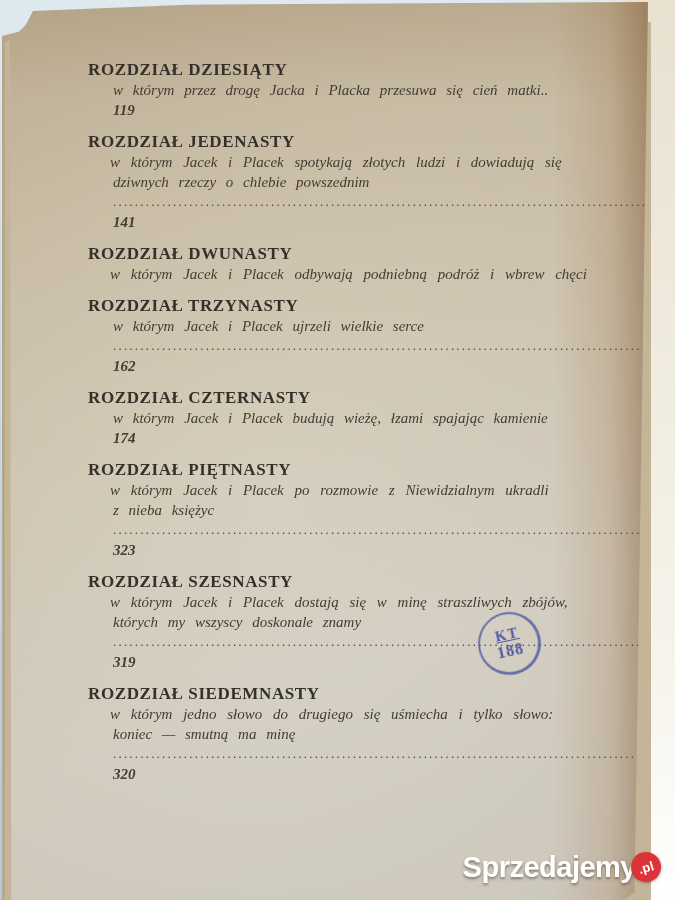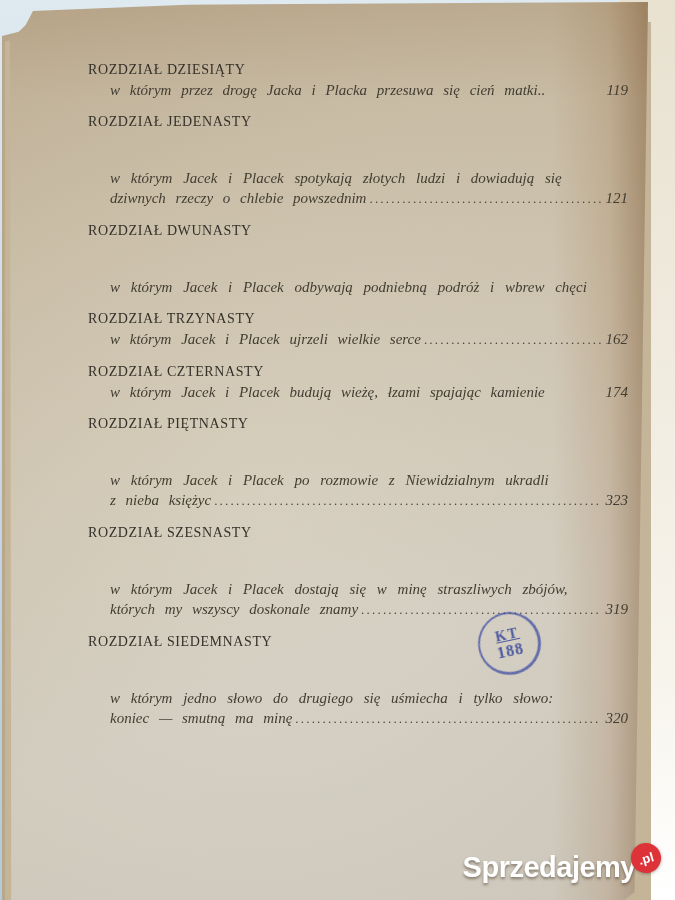--- a/index.html
+++ b/index.html
@@ -40,55 +40,55 @@
     background:
       linear-gradient(to right,rgba(255,255,255,0) 85%,rgba(150,103,56,.20) 94%,rgba(118,76,34,.42) 99.5%),
       linear-gradient(to bottom,rgba(140,110,70,.16) 0%,rgba(140,110,70,0) 11%),
       radial-gradient(120% 90% at 40% 55%,rgba(255,255,255,.07),rgba(112,88,52,.10) 92%);
   }
 
   
   .toc{position:absolute;left:80px;top:58px;width:540px;color:#3f3a2f;}
   .entry{margin-bottom:12px;}
   .chapter{
-    font-size:14px;font-weight:normal;letter-spacing:.6px;line-height:20px;
+    font-size:17px;font-weight:bold;letter-spacing:.6px;line-height:20px;
     color:#35312a;
   }
   .line{
     font-style:italic;font-size:15px;line-height:20px;padding-left:22px;
-    word-spacing:6px;color:#423d31;white-space:nowrap;
+    word-spacing:6px;color:#423d31;white-space:nowrap;flex-direction:column;
   }
-  .line.fill{word-spacing:7px;margin-top:36px;}
+  .line.fill{word-spacing:7px;}
   .line.last{display:flex;align-items:baseline;}
   .line .txt{white-space:nowrap;}
   .leader{
     flex:1;overflow:hidden;white-space:nowrap;margin:0 5px 0 3px;
     font-style:normal;font-size:13px;letter-spacing:2.2px;color:#4a443a;
     word-spacing:normal;
   }
   .leader::after{content:"....................................................................................................";}
   .leader.empty::after{content:"";}
-  .pagenum{font-style:italic;font-size:15px;text-align:right;word-spacing:normal;}
+  .pagenum{font-style:italic;font-size:15px;text-align:right;word-spacing:normal;font-weight:bold;}
 
   
   .stamp{
     position:absolute;left:470px;top:610px;width:58px;height:58px;
     border:3px solid rgba(58,74,162,.72);border-radius:50%;
     border-top-width:2px;border-left-width:2px;
     transform:rotate(-12deg);
     display:flex;flex-direction:column;align-items:center;justify-content:center;
     color:rgba(52,66,155,.85);filter:blur(.4px);
     font-family:"Liberation Serif",serif;font-weight:bold;
   }
   .stamp-line1{font-size:14px;letter-spacing:2px;line-height:15px;text-decoration:underline;}
   .stamp-line2{font-size:16px;line-height:17px;letter-spacing:1px;}
 
   
   .watermark{
-    position:absolute;right:14px;bottom:18px;display:flex;align-items:flex-start;
+    position:absolute;right:14px;bottom:18px;display:flex;align-items:flex-end;
   }
   .wm-text{
     font-family:"Liberation Sans","DejaVu Sans",sans-serif;font-weight:bold;
     font-size:29px;line-height:30px;color:#ffffff;letter-spacing:-.5px;
     text-shadow:0 2px 3px rgba(70,55,40,.55);
   }
   .wm-badge{
     width:30px;height:30px;border-radius:50%;background:#dd3238;
     margin-left:-5px;margin-top:-9px;flex:0 0 auto;
     display:flex;align-items:center;justify-content:center;
@@ -117,21 +117,21 @@
             <span class="leader empty"></span>
             <span class="pagenum">119</span>
           </div>
         </div>
         <div class="entry">
           <div class="chapter">ROZDZIAŁ JEDENASTY</div>
           <div class="line fill">w którym Jacek i Placek spotykają złotych ludzi i dowiadują się</div>
           <div class="line last">
             <span class="txt">dziwnych rzeczy o chlebie powszednim</span>
             <span class="leader"></span>
-            <span class="pagenum">121</span>
+            <span class="pagenum">141</span>
           </div>
         </div>
         <div class="entry">
           <div class="chapter">ROZDZIAŁ DWUNASTY</div>
           <div class="line fill">w którym Jacek i Placek odbywają podniebną podróż i wbrew chęci</div>
         </div>
         <div class="entry">
           <div class="chapter">ROZDZIAŁ TRZYNASTY</div>
           <div class="line last">
             <span class="txt">w którym Jacek i Placek ujrzeli wielkie serce</span>

